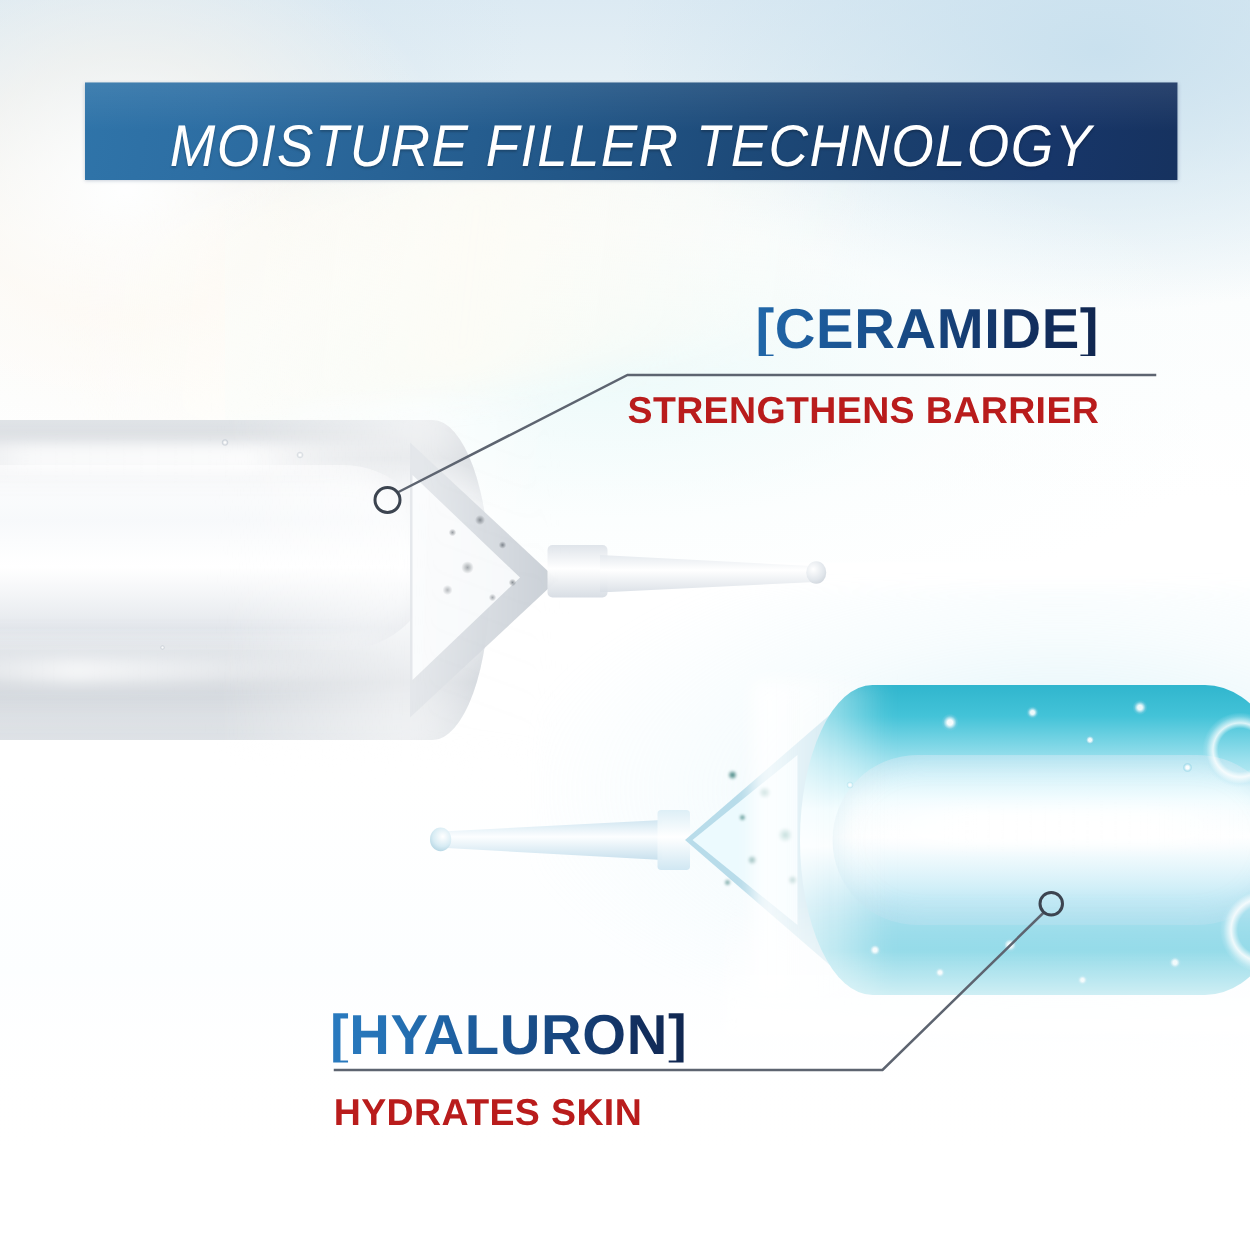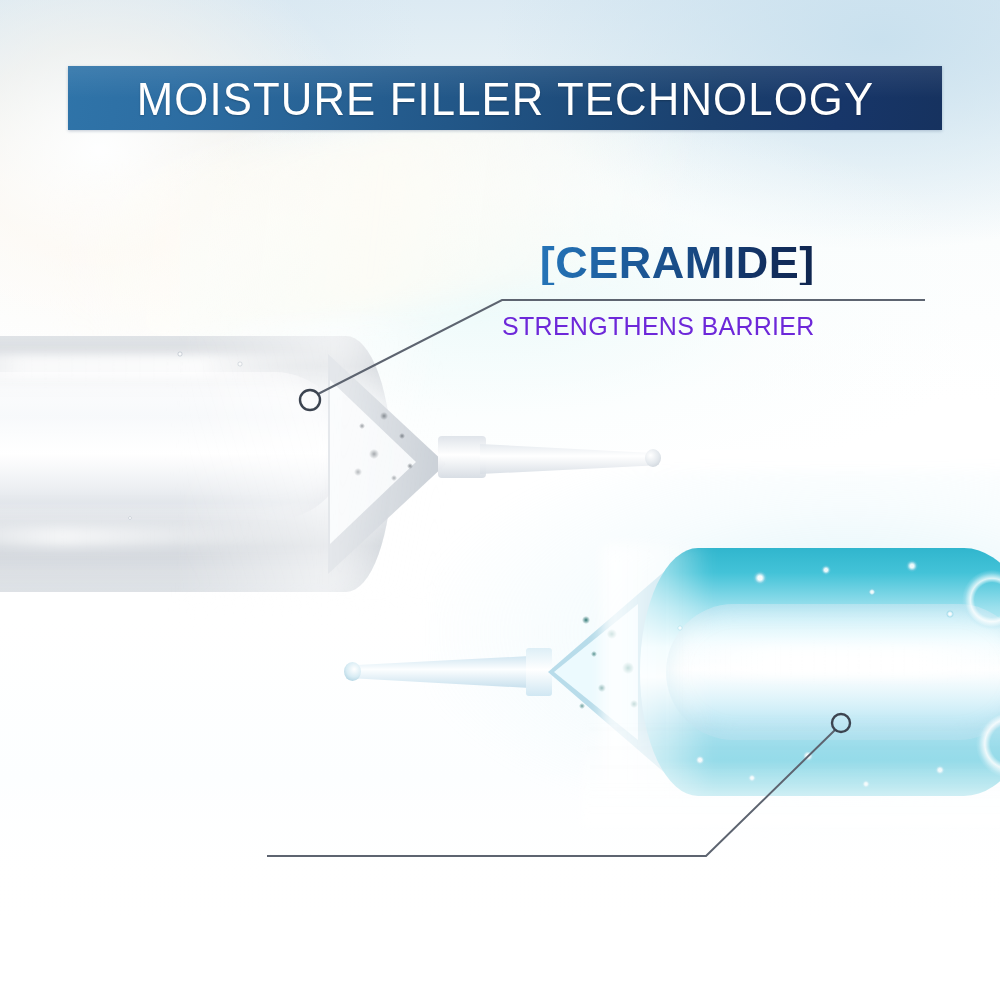--- a/index.html
+++ b/index.html
@@ -70,34 +70,35 @@
     position: absolute;
     left: 0; bottom: 0;
     width: 1000px; height: 240px;
     background: linear-gradient(180deg, rgba(255,255,255,0) 0%, rgba(255,255,255,0.92) 45%, #ffffff 100%);
   }
 
   
   .banner {
     position: absolute;
     left: 68px; top: 66px;
-    width: 874px; height: 64px;
+    width: 874px; height: 78px;
     background: linear-gradient(100deg,
         #2f74a9 0%,
         #2d6ea3 12%,
         #286396 28%,
         #225788 44%,
         #1d4a79 60%,
         #1a3f6d 74%,
         #173669 88%,
         #16325f 100%);
     box-shadow: 0 1px 3px rgba(40,70,110,0.28);
     display: flex;
-    align-items: center;
+    align-items: flex-end;
     justify-content: center;
+    font-style: italic;
   }
   .banner-sheen {
     position: absolute;
     left: 0; top: 0; right: 0; height: 50%;
     background: linear-gradient(180deg, rgba(255,255,255,0.085) 0%, rgba(255,255,255,0.0) 100%);
     pointer-events: none;
   }
   .banner-title {
     position: relative;
     color: #ffffff;
@@ -373,25 +374,25 @@
     white-space: nowrap;
     line-height: 1;
     background: linear-gradient(95deg, #2a7bc0 0%, #2471b4 18%, #1d5c9c 40%, #17467f 64%, #122f5f 85%, #10264f 100%);
     -webkit-background-clip: text;
     background-clip: text;
     color: transparent;
     -webkit-text-fill-color: transparent;
     font-family: "Liberation Sans", sans-serif;
   }
   .callout-sub {
-    font-size: 25px;
-    font-weight: 400;
+    font-size: 30px;
+    font-weight: 700;
     letter-spacing: 0.3px;
     white-space: nowrap;
-    color: #6d28d9;
+    color: #b91c1c;
     line-height: 1;
     font-family: "Liberation Sans", sans-serif;
   }
   #callout-ceramide { left: 498px; top: 240px; text-align: right; }
   #callout-ceramide .callout-sub { margin-top: 29px; margin-left: 4px; }
   #callout-hyaluron { left: 264px; top: 805px; }
   #callout-hyaluron .callout-sub { margin-top: 26px; margin-left: 3px; }
 
   .leader-svg {
     position: absolute;
@@ -465,14 +466,18 @@
   <div class="banner">
     <div class="banner-sheen"></div>
     <div class="banner-title">MOISTURE FILLER TECHNOLOGY</div>
   </div>
 
   <div class="callout" id="callout-ceramide">
     <div class="callout-title">[CERAMIDE]</div>
     <div class="callout-sub">STRENGTHENS BARRIER</div>
   </div>
 
+  <div class="callout" id="callout-hyaluron">
+    <div class="callout-title">[HYALURON]</div>
+    <div class="callout-sub">HYDRATES SKIN</div>
+  </div>
 
 </div>
 
 </body></html>

